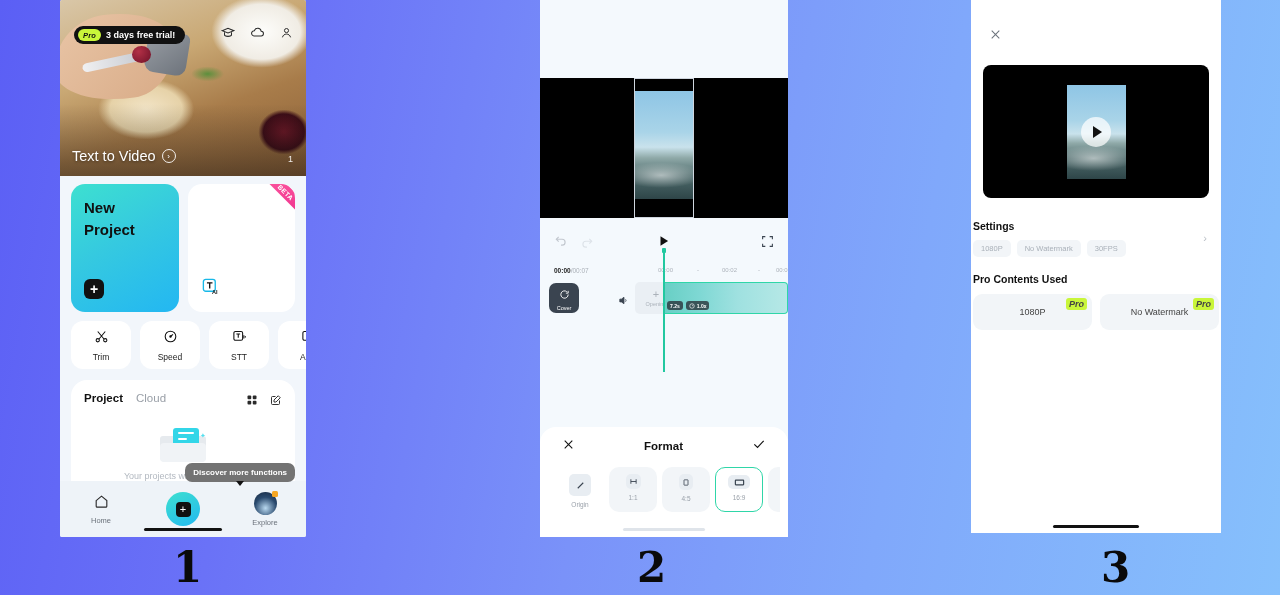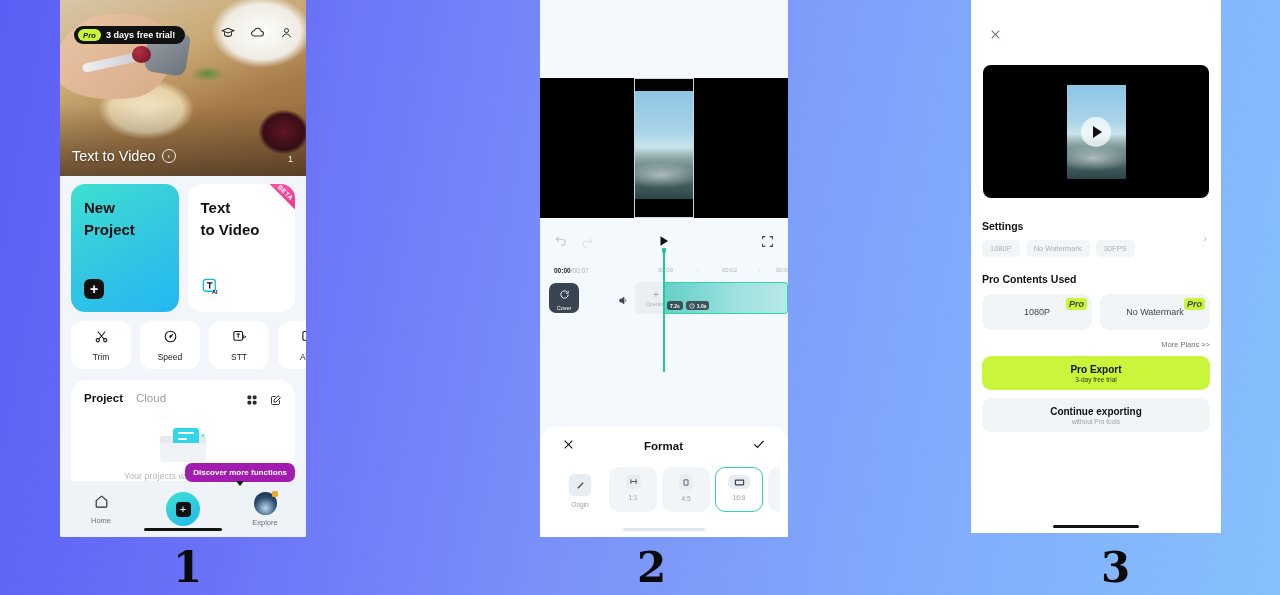--- a/index.html
+++ b/index.html
@@ -153,21 +153,21 @@
     display:flex; align-items:center; justify-content:center;
   }
   .nav-fab span { width:15px;height:15px;background:#111;border-radius:4px;color:#fff;
     display:flex;align-items:center;justify-content:center;font-size:11px;line-height:1; }
   .nav-avatar {
     width:23px;height:23px;border-radius:50%; position:relative;
     background: radial-gradient(circle at 50% 70%, #b9d9f0 0%, #2a4a6e 55%, #16263d 100%);
   }
   .nav-avatar::after{content:"";position:absolute;right:-1px;top:-1px;width:6px;height:6px;background:#f5a623;border-radius:1.5px;}
   .tooltip {
-    position:absolute; right:-2px; top:-29px; background:#a21caf; color:#fff;
+    position:absolute; right:-2px; top:-29px; background:#737373; color:#fff;
     font-size:8px; font-weight:600; padding:5px 8px; border-radius:7px; white-space:nowrap;
   }
   .tooltip::after{content:"";position:absolute;left:50%;margin-left:-4px;bottom:-4px;
     border-left:4px solid transparent;border-right:4px solid transparent;border-top:5px solid #111;}
   .home-ind { position:absolute; left:50%; transform:translateX(-50%); bottom:6px; width:78px; height:3.5px; background:#111; border-radius:2px; }
 
   
   .p2-top { height: 78px; background:#f4f9fd; }
   .p2-preview {
     height:140px; background:#000; position:relative;
@@ -242,21 +242,21 @@
     margin:20px 12px 0; height:133px; background:#000; border-radius:8px;
     display:flex; align-items:center; justify-content:center; position:relative;
   }
   .p3-clip { width:59px; height:94px; position:relative; overflow:hidden; }
   .p3-play {
     position:absolute; left:50%; top:50%; transform:translate(-50%,-50%);
     width:30px; height:30px; border-radius:50%; background:rgba(255,255,255,.72);
     display:flex; align-items:center; justify-content:center;
   }
   .p3-play i { width:0;height:0;border-left:9px solid #111;border-top:6px solid transparent;border-bottom:6px solid transparent;margin-left:3px; }
-  .p3-sec { padding:0 11px; }
+  .p3-sec { padding:0 2px; }
   .sec-title { font-size:10.5px; font-weight:700; color:#111; }
   .chips { display:flex; gap:6px; margin-top:8px; align-items:center; }
   .chip { background:#f2f5f8; color:#aab1b9; font-size:7.5px; border-radius:5px; padding:4px 8px; }
   .chev { position:absolute; right:14px; color:#b9bfc6; font-size:11px; }
   .pro-grid { display:flex; gap:8px; margin-top:9px; }
   .pro-cell {
     flex:1; position:relative; background:#f2f5f8; border-radius:9px; height:36px;
     display:flex; align-items:center; justify-content:center;
   }
   .pro-cell span { font-size:9px; color:#444; }
@@ -331,24 +331,20 @@
         <div class="card card-new">
           <div class="card-title">
             <div>New</div>
             <div>Project</div>
           </div>
           <div class="card-plus">+</div>
         </div>
 
         <div class="card card-t2v">
           <div class="beta">BETA</div>
-          <div class="card-title">
-            <div>Text</div>
-            <div>to Video</div>
-          </div>
           <div class="card-ai">
             <svg width="19" height="19" viewBox="0 0 24 24" fill="none" stroke="#17b8e8" stroke-width="1.7">
               <rect x="3" y="3" width="15" height="15" rx="3"></rect>
               <path d="M7.5 7.5h7M11 7.5v7" stroke="#111"></path>
               <text x="14" y="22" font-size="7" fill="#111" stroke="none" font-family="sans-serif" font-weight="bold">AI</text>
             </svg>
           </div>
         </div>
       </div>
 
@@ -635,31 +631,20 @@
           <span>1080P</span>
           <span class="pro-mini">Pro</span>
         </div>
         <div class="pro-cell">
           <span>No Watermark</span>
           <span class="pro-mini">Pro</span>
         </div>
       </div>
     </div>
 
-    <div class="p3-sec">
-      <div class="more-plans">More Plans &gt;&gt;</div>
-      <div class="btn-pro">
-        <b>Pro Export</b>
-        <span>3-day free trial</span>
-      </div>
-      <div class="btn-cont">
-        <b>Continue exporting</b>
-        <span>without Pro tools</span>
-      </div>
-    </div>
 
     <div class="p3-home-ind"></div>
   </div>
 
   <div class="num" id="num1">1</div>
   <div class="num" id="num2">2</div>
   <div class="num" id="num3">3</div>
 
 </div>
 

